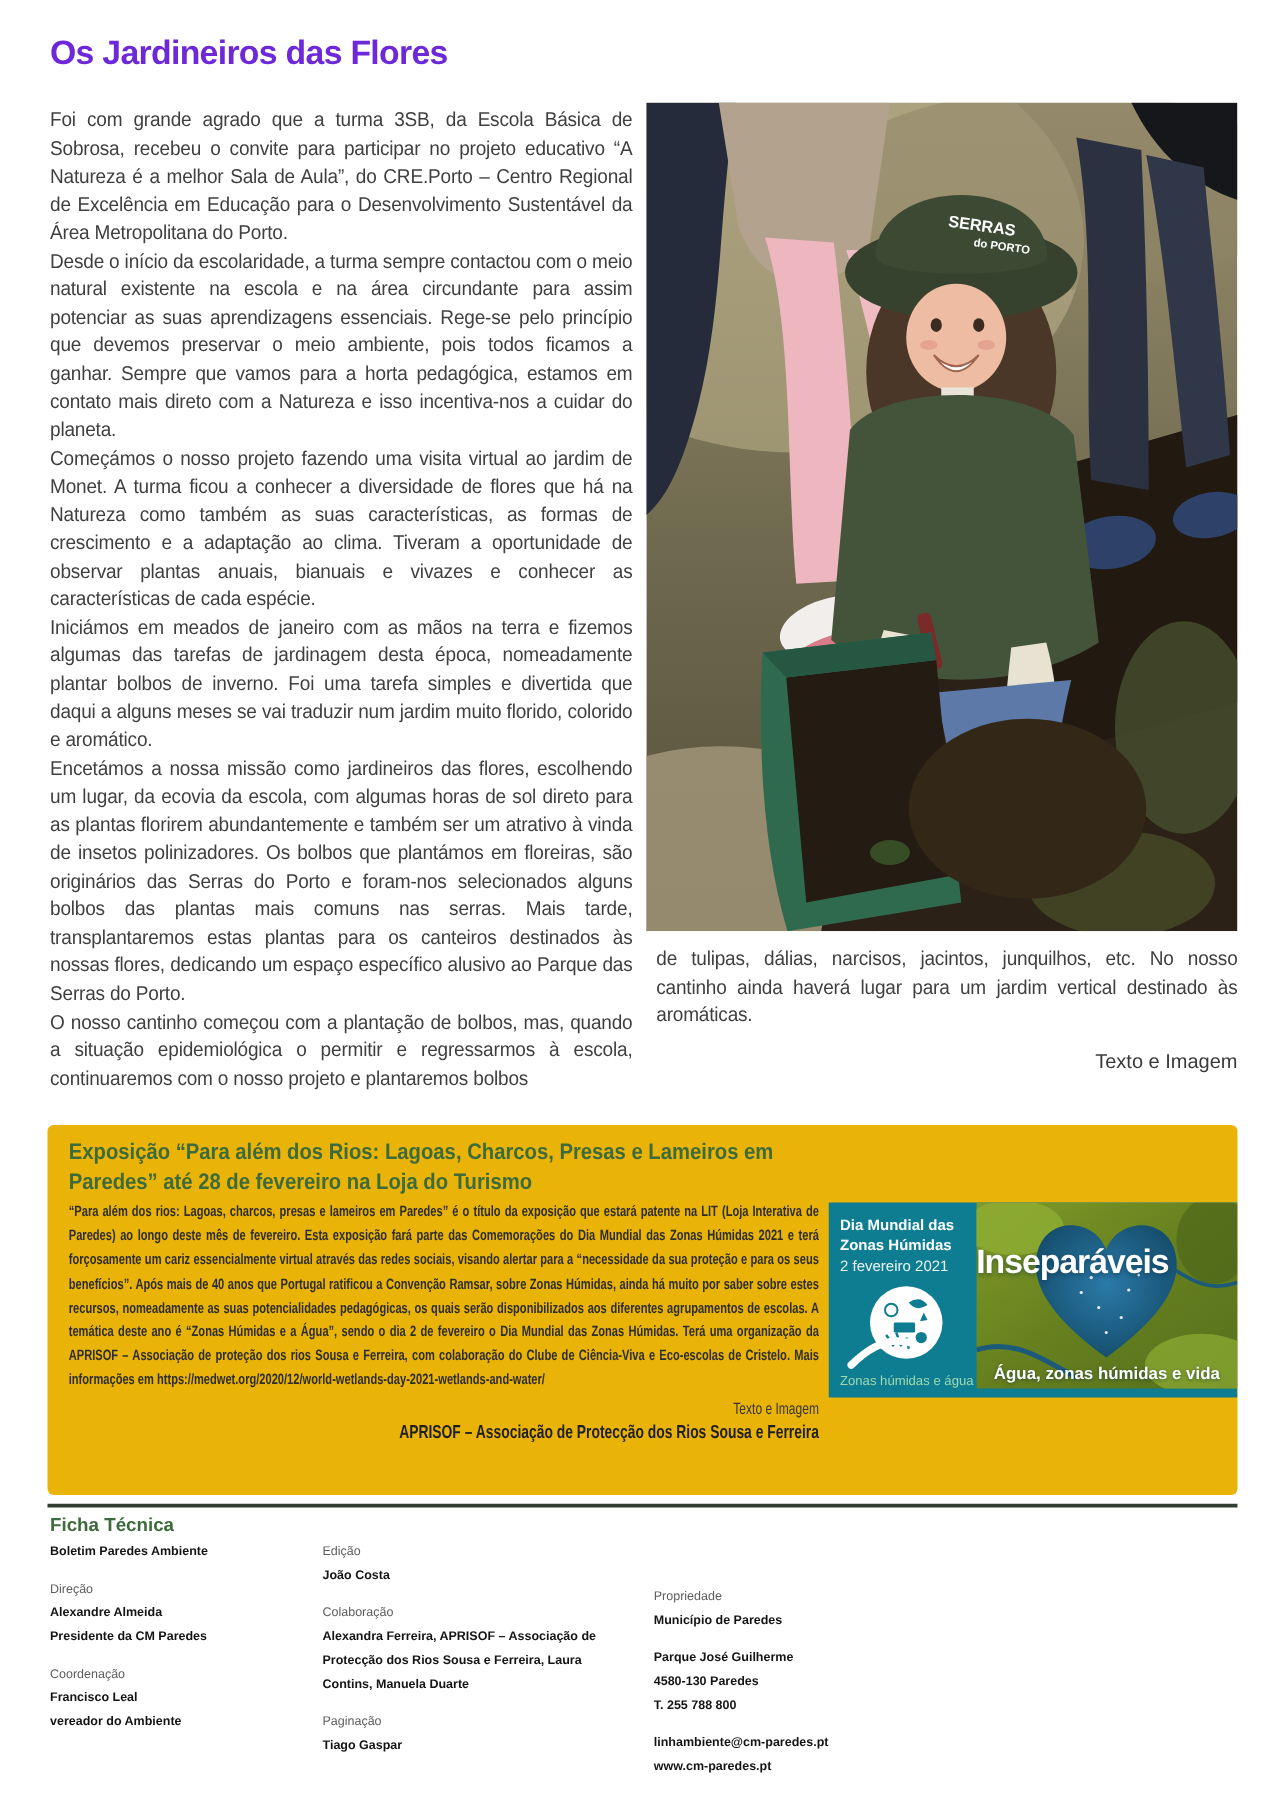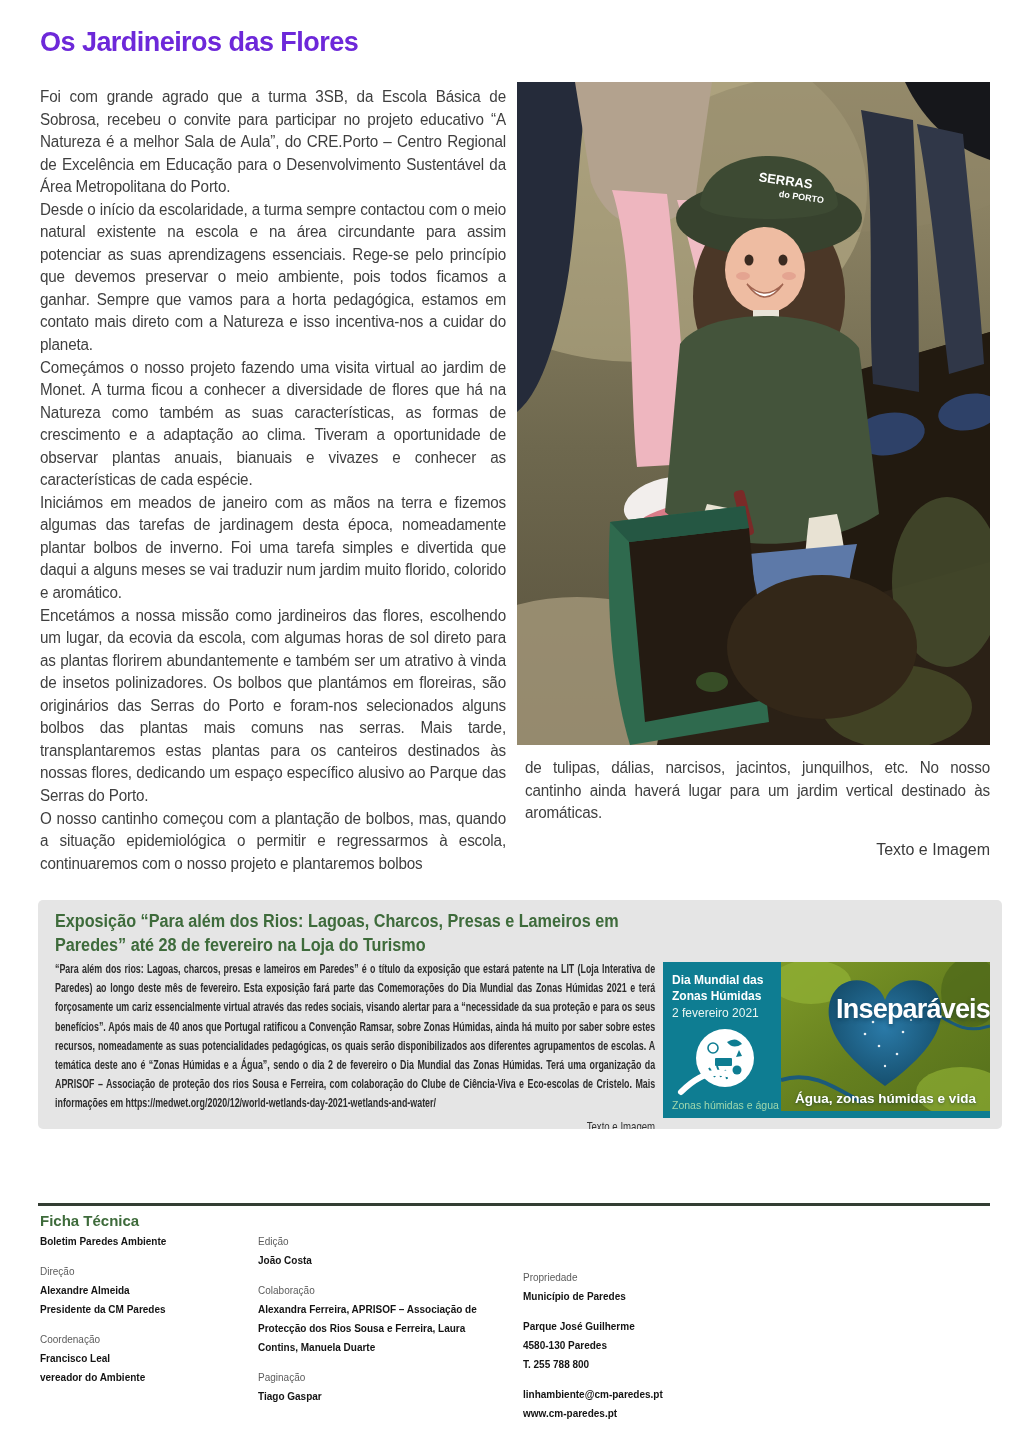--- a/index.html
+++ b/index.html
@@ -15,41 +15,41 @@
                 letter-spacing:-0.01em;}
   .article-text p{margin:0;}
   .photo{position:absolute;left:517px;top:82px;width:473px;height:663px;overflow:hidden;}
   .cont{position:absolute;left:525px;top:757px;width:489px;transform:scaleX(0.951);
         transform-origin:left top;}
   .credit{position:absolute;left:525px;top:838px;width:465px;text-align:right;
           font-size:16px;line-height:23px;color:#3a3a3a;}
   .credit .author{font-weight:700;color:#1d1d1d;}
 
   
-  .expo{position:absolute;left:38px;top:900px;width:952px;height:229px;background:#e5e5e5;
-        border-radius:5px;overflow:hidden;padding-left:12px;}
+  .expo{position:absolute;left:38px;top:900px;width:952px;height:296px;background:#eab308;
+        border-radius:5px;overflow:hidden;}
   .expo-title{position:absolute;left:17px;top:10px;width:680px;transform:scaleX(0.9);
               transform-origin:left top;font-size:18px;font-weight:700;color:#3e6b3b;
               line-height:23.5px;margin:0;}
   .expo-textwrap{position:absolute;left:17px;top:60px;width:811px;transform:scaleX(0.74);
                  transform-origin:left top;}
   .expo-body{font-size:12px;font-weight:700;line-height:19.2px;color:#2d2d2d;text-align:justify;margin:0;}
   .expo-url{color:#2d2d2d;text-decoration:none;}
   .expo-credit-label{text-align:right;font-size:13px;font-weight:400;color:#333;margin-top:4px;line-height:18px;}
   .expo-credit-author{text-align:right;font-size:15px;font-weight:700;color:#1f1f1f;line-height:20px;}
 
   
   .banner{position:absolute;left:625px;top:62px;width:327px;height:156px;background:#0e7d92;}
   .banner-left{position:absolute;left:0;top:0;width:118px;height:156px;}
   .banner-title{margin:10px 6px 0 9px;font-size:12px;font-weight:700;color:#ffffff;line-height:16px;}
   .banner-date{margin:2px 6px 0 9px;font-size:12px;font-weight:400;color:#eaf6f2;}
   .banner-logo{position:absolute;left:0;top:58px;}
   .banner-caption{position:absolute;left:9px;bottom:7px;font-size:10.5px;color:#9fd8ae;}
   .banner-right{position:absolute;left:118px;top:0;right:0;bottom:7px;overflow:hidden;}
-  .banner-big{position:absolute;left:0;top:32px;width:100%;text-align:right;font-size:27px;
+  .banner-big{position:absolute;left:0;top:32px;width:100%;text-align:left;font-size:27px;
               font-weight:700;color:#ffffff;letter-spacing:-0.03em;
               text-shadow:0 2px 4px rgba(0,40,60,.45);}
   .banner-sub{position:absolute;left:0;bottom:5px;width:100%;text-align:center;font-size:13.5px;
               font-weight:700;color:#ffffff;text-shadow:0 1px 3px rgba(0,40,60,.55);}
 
   
   .divider{position:absolute;left:38px;top:1203px;width:952px;height:3px;background:#333d33;}
   .footer-heading{position:absolute;left:40px;top:1212px;margin:0;font-size:15px;font-weight:700;color:#3e6b3b;}
   .fcol{position:absolute;top:1232px;font-size:10px;line-height:19px;color:#141414;}
   .fcol-1{left:40px;width:210px;}

